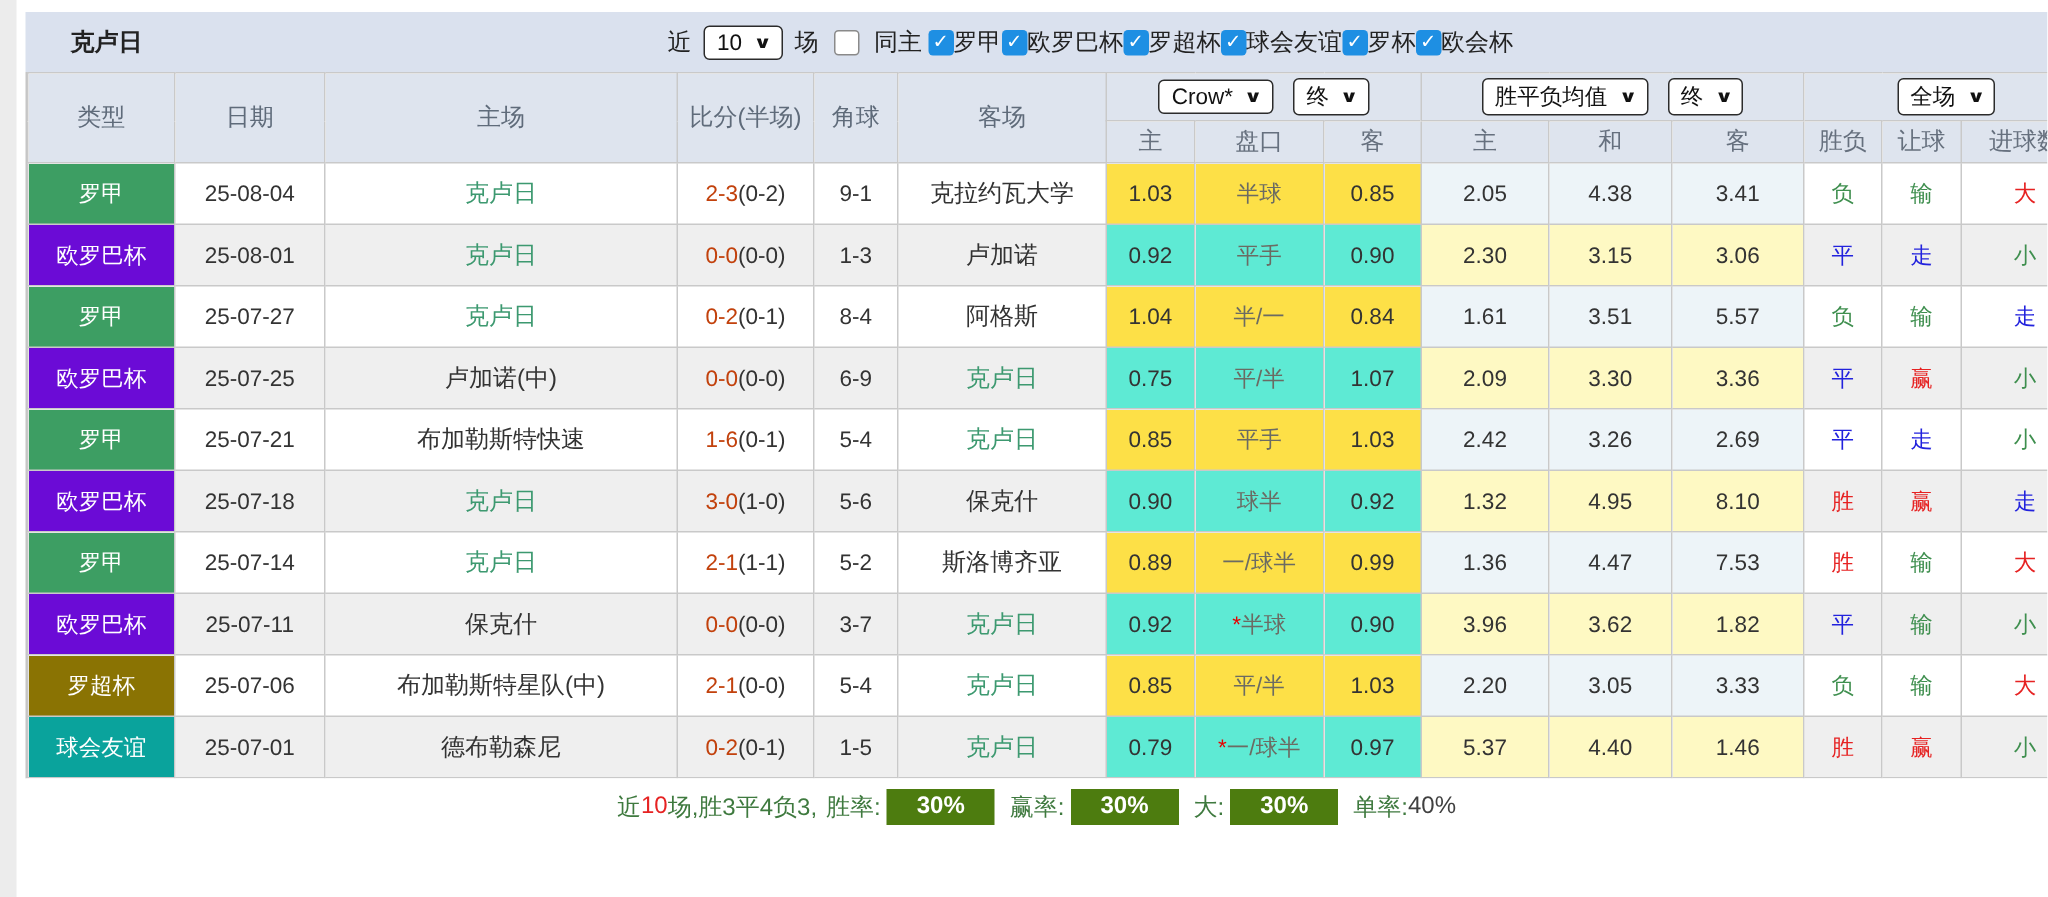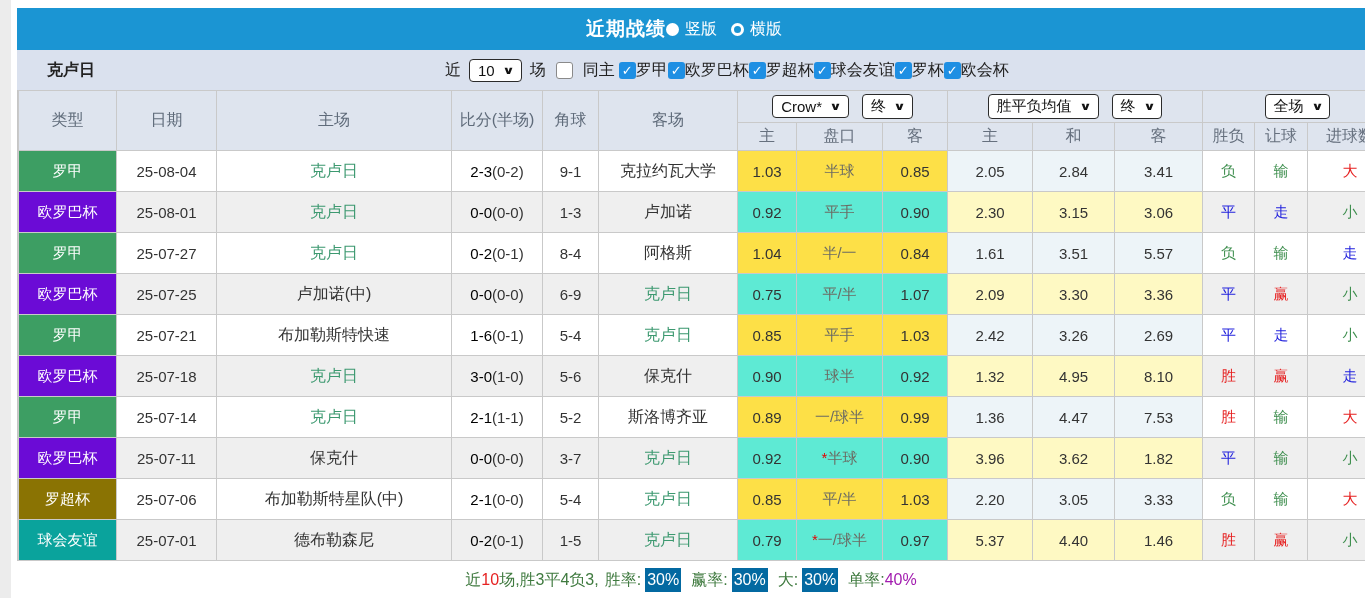--- a/index.html
+++ b/index.html
@@ -56,53 +56,46 @@
   tbody td { height:41px; font-size:15px; color:#333; }
   tr.odd  td { background:#fff; }
   tr.even td { background:#efefef; }
   tr.odd  td.ah { background:#fde047; }
   tr.even td.ah { background:#5eead4; }
   tr.odd  td.eu { background:#edf4f8; }
   tr.even td.eu { background:#fef9c3; }
   td.badge { color:#fff; font-size:15px; }
   td.teamcell { font-size:16px; }
   .team-green { color:#3d9970; }
-  .score-main { color:#000000; }
+  .score-main { color:#c2410c; }
   .line-txt { color:#6b6b63; }
   .star { color:#e60000; }
   .c-r { color:#e62222; }
   .c-b { color:#2222dd; }
   .c-g { color:#3f8f4f; }
 
   
   .footer {
     height:38px; display:flex; align-items:center; justify-content:center;
     font-size:16px; color:#3f7a3f; background:#fff;
   }
   .footer .num-red { color:#e62222; }
   .footer .pct-box {
-    background:#0369a1; color:#fff; font-weight:normal; padding:3px 2px; margin:0 10px 0 4px;
-  }
-  .footer .pct-blue { color:#a21caf;text-align:right; }
+    background:#4d7c0f; color:#fff; font-weight:bold; padding:3px 20px; margin:0 10px 0 4px;
+  }
+  .footer .pct-blue { color:#404040;text-align:right; }
   .footer .flabel2 { margin-left:6px; }
 </style>
 </head>
 <body>
 
 <div class="left-strip"></div>
 
 <div class="page">
 
-  <div class="title-bar">
-    <span class="title-text">近期战绩</span>
-    <span class="radio filled"></span>
-    <span class="radio-label">竖版</span>
-    <span class="radio empty"></span>
-    <span class="radio-label">横版</span>
-  </div>
 
   <div class="filter-bar">
     <span class="team-name">克卢日</span>
     <span class="filter-controls">
       <span>近</span>
       <span class="sel" style="margin:0 4px;">
         <span>10</span>
         <span class="chev">∨</span>
       </span>
       <span>场</span>
@@ -202,21 +195,21 @@
             <td class="badge" style="background: rgb(61, 158, 99);">罗甲</td>
             <td>25-08-04</td>
             <td class="teamcell team-green">克卢日</td>
             <td><span class="score-main">2-3</span><span>(0-2)</span></td>
             <td>9-1</td>
             <td class="teamcell">克拉约瓦大学</td>
             <td class="ah">1.03</td>
             <td class="ah line-txt">半球</td>
             <td class="ah">0.85</td>
             <td class="eu">2.05</td>
-            <td class="eu">2.84</td>
+            <td class="eu">4.38</td>
             <td class="eu">3.41</td>
             <td class="c-g">负</td>
             <td class="c-g">输</td>
             <td class="c-r">大</td>
           </tr>
           <tr class="even">
             <td class="badge" style="background: rgb(107, 11, 214);">欧罗巴杯</td>
             <td>25-08-01</td>
             <td class="teamcell team-green">克卢日</td>
             <td><span class="score-main">0-0</span><span>(0-0)</span></td>

